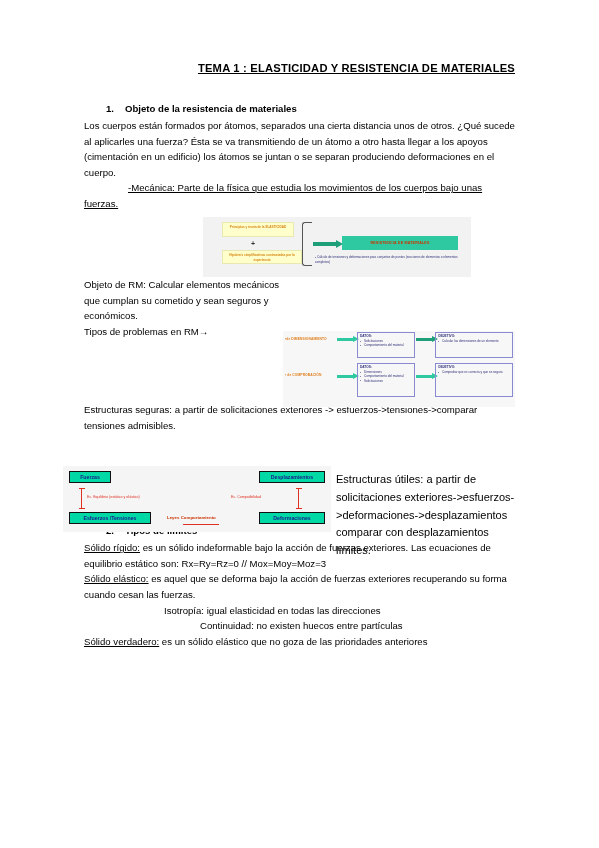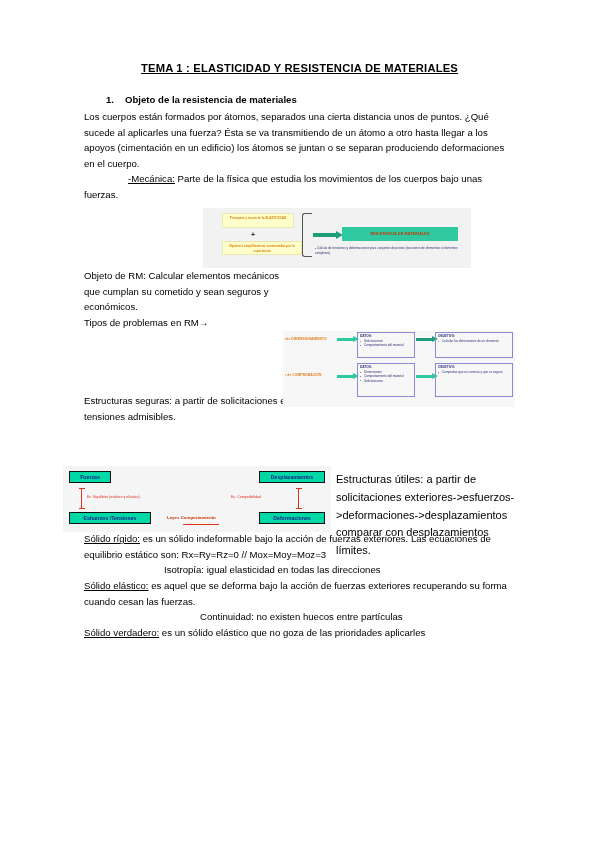--- a/index.html
+++ b/index.html
@@ -19,48 +19,48 @@
     position: relative;
     width: 599px;
     height: 848px;
     background: #ffffff;
     box-sizing: border-box;
     padding: 0 84px;
   }
 
   
   .doc-title {
-    text-align: center;
+    text-align: right;
     font-weight: bold;
     font-size: 11.2px;
     letter-spacing: 0.2px;
     text-decoration: underline;
     padding-top: 62px;
-    margin-bottom: 20px;
+    margin-bottom: 29px;
   }
 
   
   .num-heading {
     font-weight: bold;
     font-size: 9.6px;
     margin-left: 22px;
     margin-bottom: 4px;
     display: flex;
     gap: 11px;
   }
   .num-heading .num { display: inline-block; }
 
   
   p.body {
     font-size: 9.6px;
     line-height: 1.62;
     margin: 0 0 0 0;
     text-align: left;
   }
-  .indent-first { text-indent: 44px; }
+  .indent-first { text-indent: 44px; text-decoration: underline; }
   .gap-s { margin-top: 9px; }
   .gap-m { margin-top: 14px; }
   .gap-l { margin-top: 19px; }
   .u { text-decoration: underline; }
 
   
   .fig1 {
     position: relative;
     width: 268px;
     height: 60px;
@@ -232,21 +232,21 @@
 
 <div class="page">
 
   <div class="doc-title">TEMA 1 : ELASTICIDAD Y RESISTENCIA DE MATERIALES</div>
 
   <div class="num-heading">
     <span class="num">1.</span>
     <span>Objeto de la resistencia de materiales</span>
   </div>
 
-  <p class="body">Los cuerpos están formados por átomos, separados una cierta distancia unos de puntos. ¿Qué sucede al aplicarles una fuerza? Ésta se va transmitiendo de un átomo a otro hasta llegar a los apoyos (cimentación en un edificio) los átomos se juntan o se separan produciendo deformaciones en el cuerpo.</p>
+  <p class="body">Los cuerpos están formados por átomos, separados una cierta distancia unos de otros. ¿Qué sucede al aplicarles una fuerza? Ésta se va transmitiendo de un átomo a otro hasta llegar a los apoyos (cimentación en un edificio) los átomos se juntan o se separan produciendo deformaciones en el cuerpo.</p>
 
   <p class="body gap-m indent-first"><span class="u">-Mecánica:</span><span> Parte de la física que estudia los movimientos de los cuerpos bajo unas fuerzas.</span></p>
 
 
   <div class="fig1">
     <div class="yel yel-a">Principios y teoría de la ELASTICIDAD</div>
     <div class="plus">+</div>
     <div class="yel yel-b">Hipótesis simplificativas contrastadas por la experiencia</div>
     <div class="brace"></div>
     <div class="arrow1"></div>
@@ -316,20 +316,20 @@
     <span>Estructuras útiles: a partir de solicitaciones exteriores-&gt;esfuerzos-&gt;deformaciones-&gt;desplazamientos comparar con desplazamientos límites.</span>
   </div>
 
   <div class="num-heading" style="margin-top:92px;">
     <span class="num">2.</span>
     <span>Tipos de límites</span>
   </div>
 
   <p class="body gap-l"><span class="u">Sólido rígido:</span><span> es un sólido indeformable bajo la acción de fuerzas exteriores. Las ecuaciones de equilibrio estático son: Rx=Ry=Rz=0 // Mox=Moy=Moz=3</span></p>
 
+  <p class="body gap-l"><span class="u">Sólido elástico:</span><span> es aquel que se deforma bajo la acción de fuerzas exteriores recuperando su forma cuando cesan las fuerzas.</span></p>
+
   <p class="body" style="margin-left:80px;">Isotropía: igual elasticidad en todas las direcciones</p>
-
-  <p class="body gap-l"><span class="u">Sólido elástico:</span><span> es aquel que se deforma bajo la acción de fuerzas exteriores recuperando su forma cuando cesan las fuerzas.</span></p>
   <p class="body" style="margin-left:116px;">Continuidad: no existen huecos entre partículas</p>
 
-  <p class="body gap-l"><span class="u">Sólido verdadero:</span><span> es un sólido elástico que no goza de las prioridades aplicarles</span></p>
+  <p class="body gap-l"><span class="u">Sólido verdadero:</span><span> es un sólido elástico que no goza de las prioridades anteriores</span></p>
 
 </div>
 
 </body></html>

